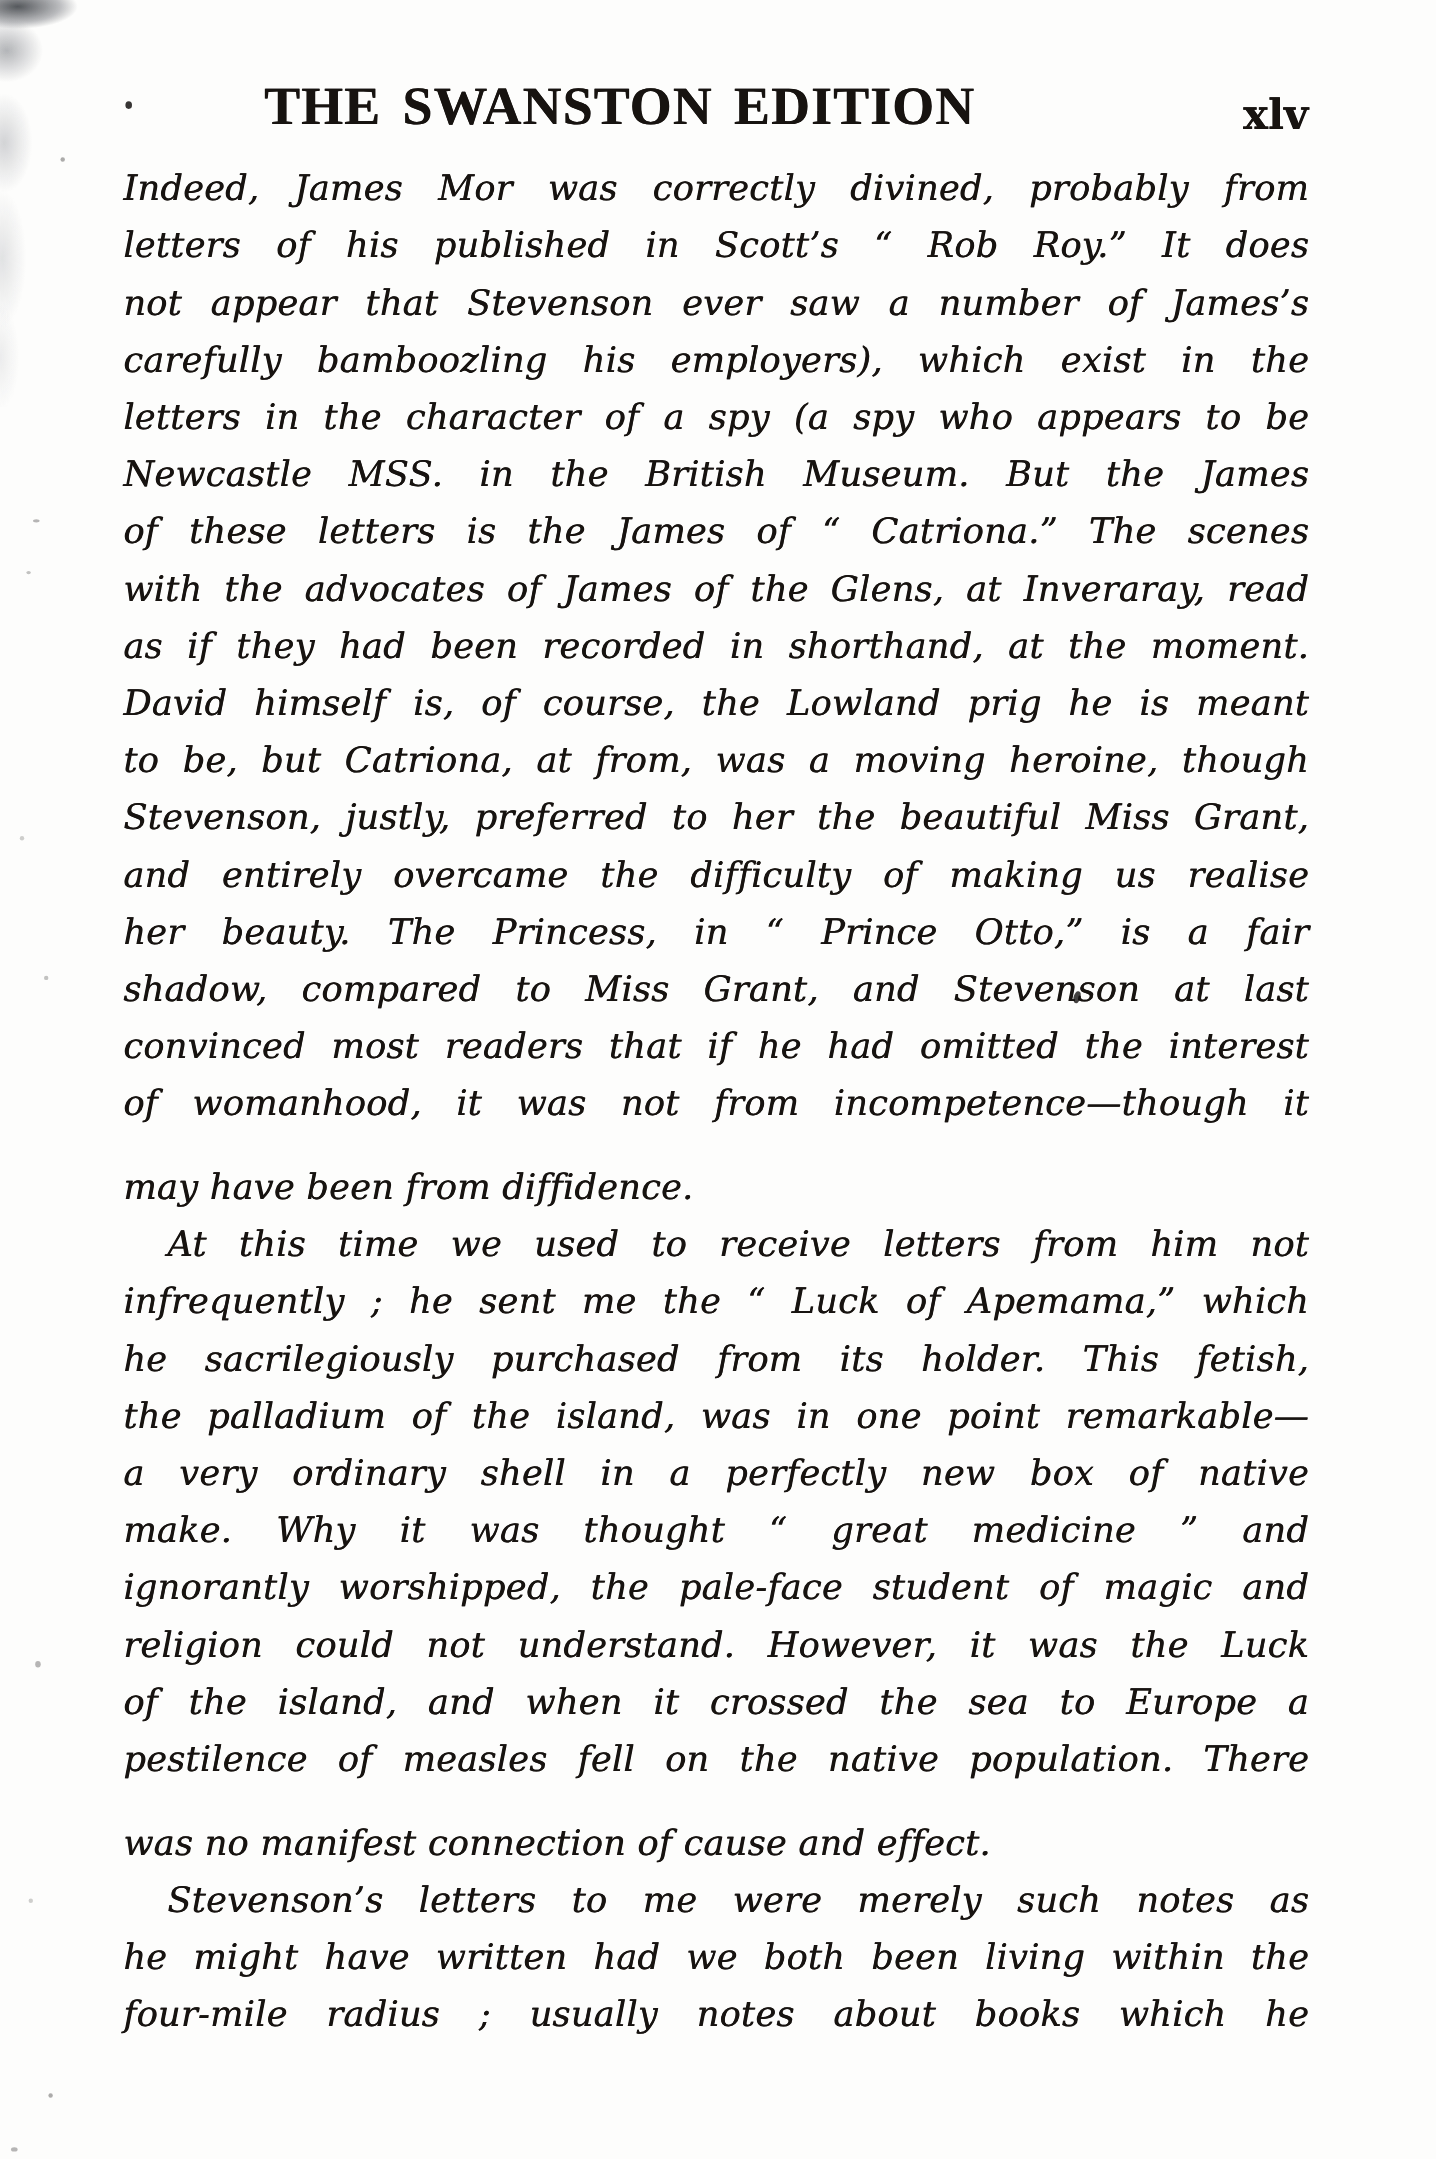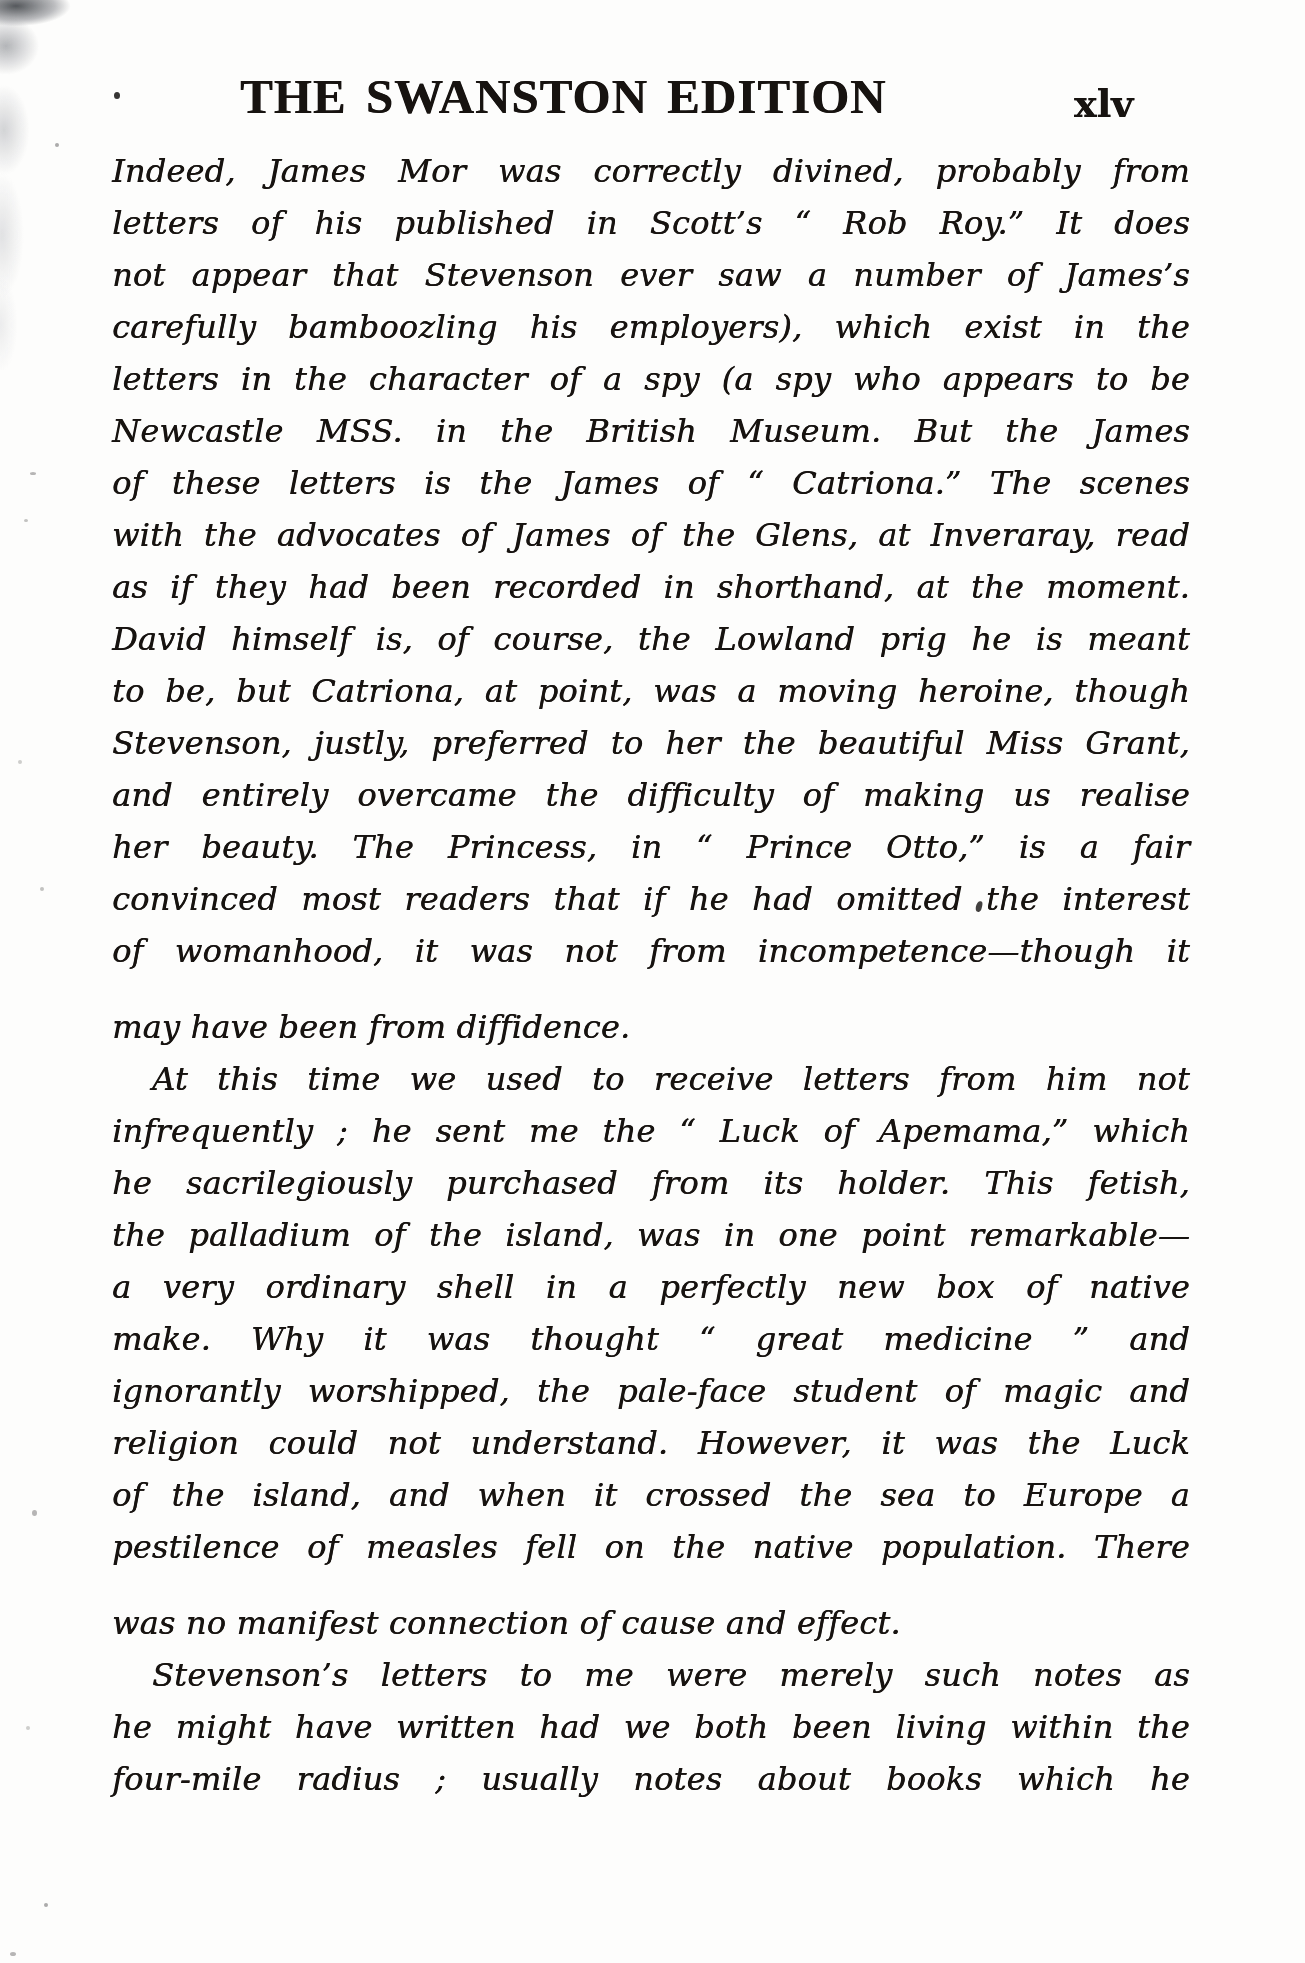--- a/index.html
+++ b/index.html
@@ -27,21 +27,21 @@
     position:absolute;left:240px;top:72px;
     font-family:"Liberation Serif","DejaVu Serif",serif;
     font-weight:bold;
     font-size:49px;line-height:1;
     letter-spacing:1px;
     word-spacing:6px;
     white-space:nowrap;
     text-shadow:0.4px 0 currentColor;
   }
   .head-folio{
-    position:absolute;left:1074px;top:85px;
+    position:absolute;left:1130px;top:85px;
     font-size:38px;line-height:1;font-weight:bold;
     text-shadow:0.3px 0 currentColor;
   }
   
   .text-block{
     position:absolute;left:112px;top:145px;width:1078px;
   }
   .line{
     font-size:32px;
     line-height:52px;height:52px;
@@ -93,24 +93,25 @@
         <div class="line">Indeed, James Mor was correctly divined, probably from</div>
         <div class="line">letters of his published in Scott’s “ Rob Roy.”  It does</div>
         <div class="line">not appear that Stevenson ever saw a number of James’s</div>
         <div class="line">carefully bamboozling his employers), which exist in the</div>
         <div class="line">letters in the character of a spy (a spy who appears to be</div>
         <div class="line">Newcastle MSS. in the British Museum.  But the James</div>
         <div class="line">of these letters is the James of “ Catriona.”  The scenes</div>
         <div class="line">with the advocates of James of the Glens, at Inveraray, read</div>
         <div class="line">as if they had been recorded in shorthand, at the moment.</div>
         <div class="line">David himself is, of course, the Lowland prig he is meant</div>
-        <div class="line">to be, but Catriona, at point, was a moving heroine, though</div>
+        <div class="line">to be, but Catriona, at from, was a moving heroine, though</div>
         <div class="line">Stevenson, justly, preferred to her the beautiful Miss Grant,</div>
         <div class="line">and entirely overcame the difficulty of making us realise</div>
         <div class="line">her beauty.  The Princess, in “ Prince Otto,” is a fair</div>
+        <div class="line">shadow, compared to Miss Grant, and Stevenson at last</div>
         <div class="line">convinced most readers that if he had omitted the interest</div>
         <div class="line">of womanhood, it was not from incompetence—though it</div>
         <div class="line no-just">may have been from diffidence.</div>
       </div>
       <div>
         <div class="line indent">At this time we used to receive letters from him not</div>
         <div class="line">infrequently ;  he sent me the “ Luck of Apemama,” which</div>
         <div class="line">he sacrilegiously purchased from its holder.  This fetish,</div>
         <div class="line">the palladium of the island, was in one point remarkable—</div>
         <div class="line">a very ordinary shell in a perfectly new box of native</div>

